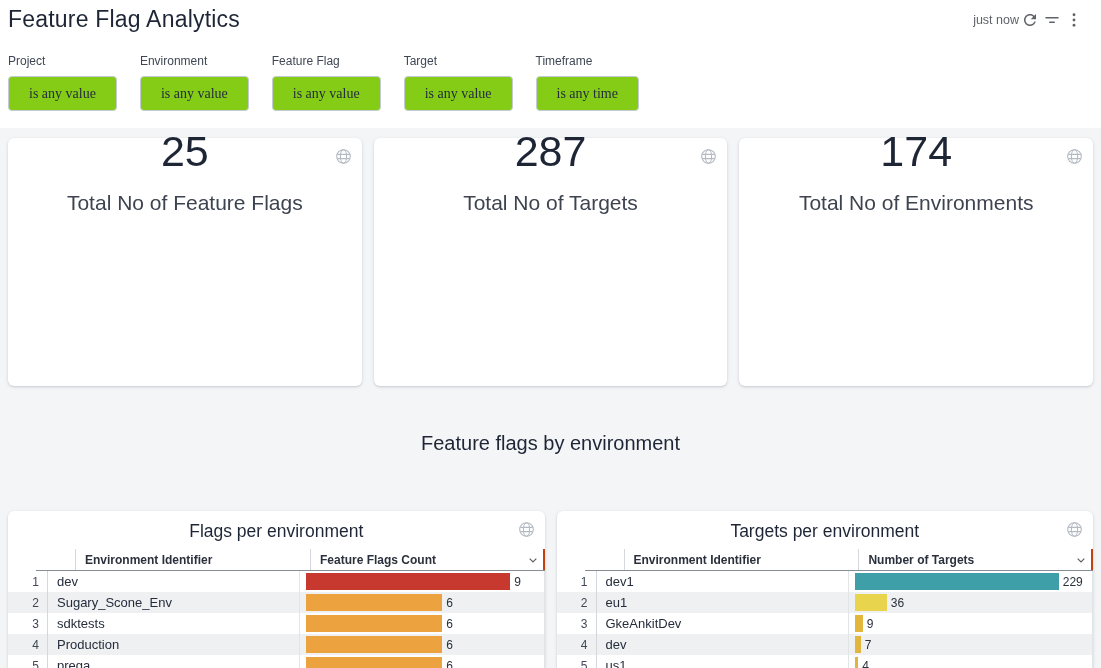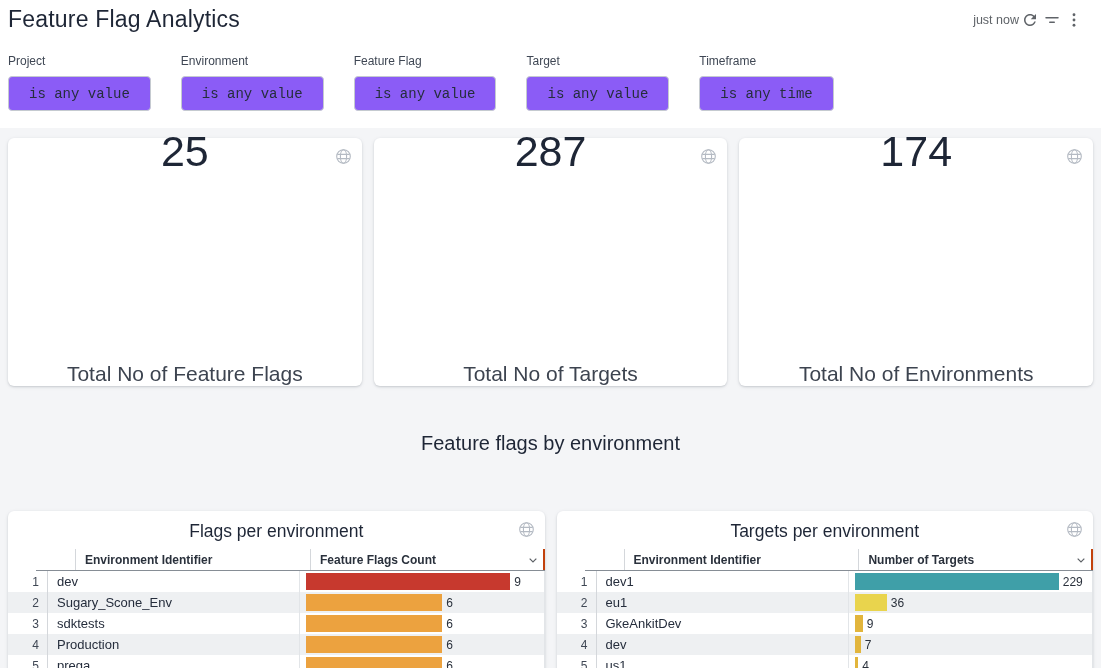--- a/index.html
+++ b/index.html
@@ -29,47 +29,47 @@
     display: flex; align-items: center; 
     height: 28px;
   }
   .refresh-status { font-size: 12.5px; color: #5f6368; }
   .icon-btn {
     background: none; border: none; padding: 2px; margin: 0;
     cursor: pointer; display: flex; align-items: center; justify-content: center;
   }
   .icon-btn svg { display: block; }
   
-  .filters { display: flex; gap: 30px; margin-top: 21px; }
+  .filters { display: flex; gap: 23px; margin-top: 21px; }
   .filter-label {
     display: block; font-size: 12px; color: #3f4754; margin-bottom: 8px;
   }
   .filter-value {
     height: 35px; padding: 0 20px;
-    background: #8b5cf6; border: 1px solid #c5cad0; border-radius: 4px;
-    font-family: Liberation Mono, monospace;
+    background: #84cc16; border: 1px solid #c5cad0; border-radius: 4px;
+    font-family: Liberation Serif, serif;
     font-size: 14px; color: #252d3c; cursor: pointer;
   }
   
   main { padding: 10px 8px 0 8px; }
   .card {
     background: #fff; border-radius: 6px;
     box-shadow: 0 1px 2px rgba(40,50,60,.16), 0 1px 4px rgba(40,50,60,.08);
     position: relative;
   }
   .globe-btn {
     position: absolute; top: 9px; right: 9px;
     background: none; border: none; padding: 0; cursor: pointer;
   }
   .globe-btn svg { display: block; }
   
   .kpi-row { display: flex; gap: 12px; }
   .kpi-card {
     flex: 1; height: 248px;
-    display: flex; flex-direction: column; align-items: center; justify-content: space-between;
+    display: flex; flex-direction: column; align-items: center; justify-content: flex-start;
   }
   .kpi-value {
     font-size: 43px; font-weight: 500; color: #1e2636;
     line-height: 1; margin-bottom: 18px; margin-top: -8px;
   }
   .kpi-label { font-size: 21px; color: #3d4450; }
   
   .section-title {
     margin: 0; padding: 46px 0 56px 0;
     text-align: center;

